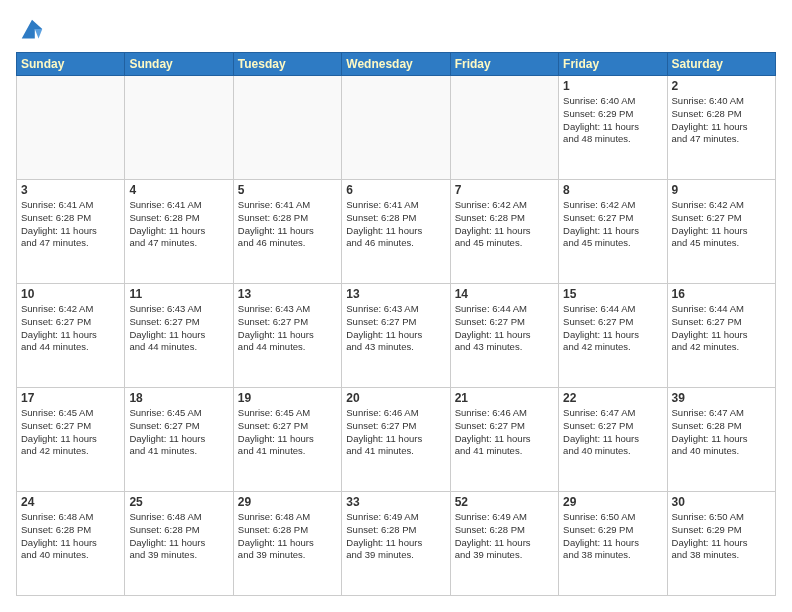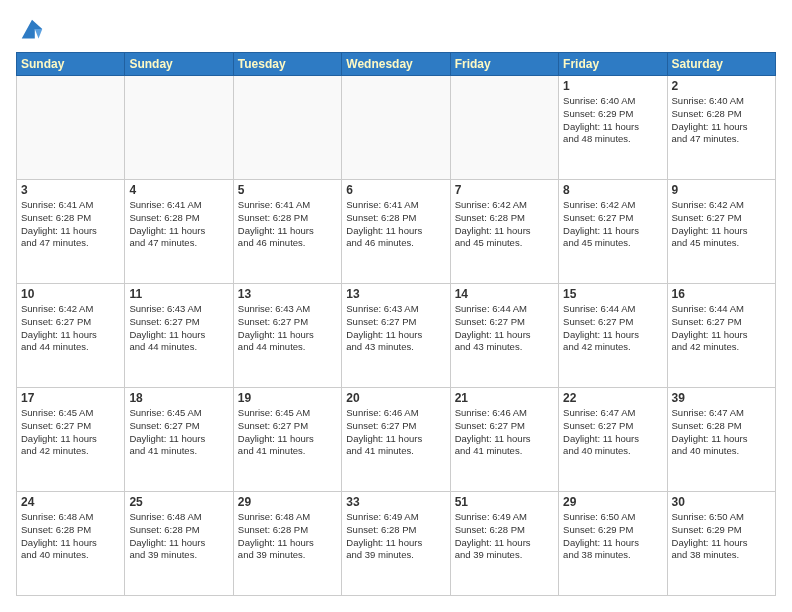--- a/index.html
+++ b/index.html
@@ -328,21 +328,21 @@
 and 39 minutes.</div>
           </td>
           <td>
             <span class="day-num">33</span>
             <div class="cell-text" style="white-space: pre-line;">Sunrise: 6:49 AM
 Sunset: 6:28 PM
 Daylight: 11 hours
 and 39 minutes.</div>
           </td>
           <td>
-            <span class="day-num">51</span>
+            <span class="day-num">52</span>
             <div class="cell-text" style="white-space: pre-line;">Sunrise: 6:49 AM
 Sunset: 6:28 PM
 Daylight: 11 hours
 and 39 minutes.</div>
           </td>
           <td>
             <span class="day-num">29</span>
             <div class="cell-text" style="white-space: pre-line;">Sunrise: 6:50 AM
 Sunset: 6:29 PM
 Daylight: 11 hours

